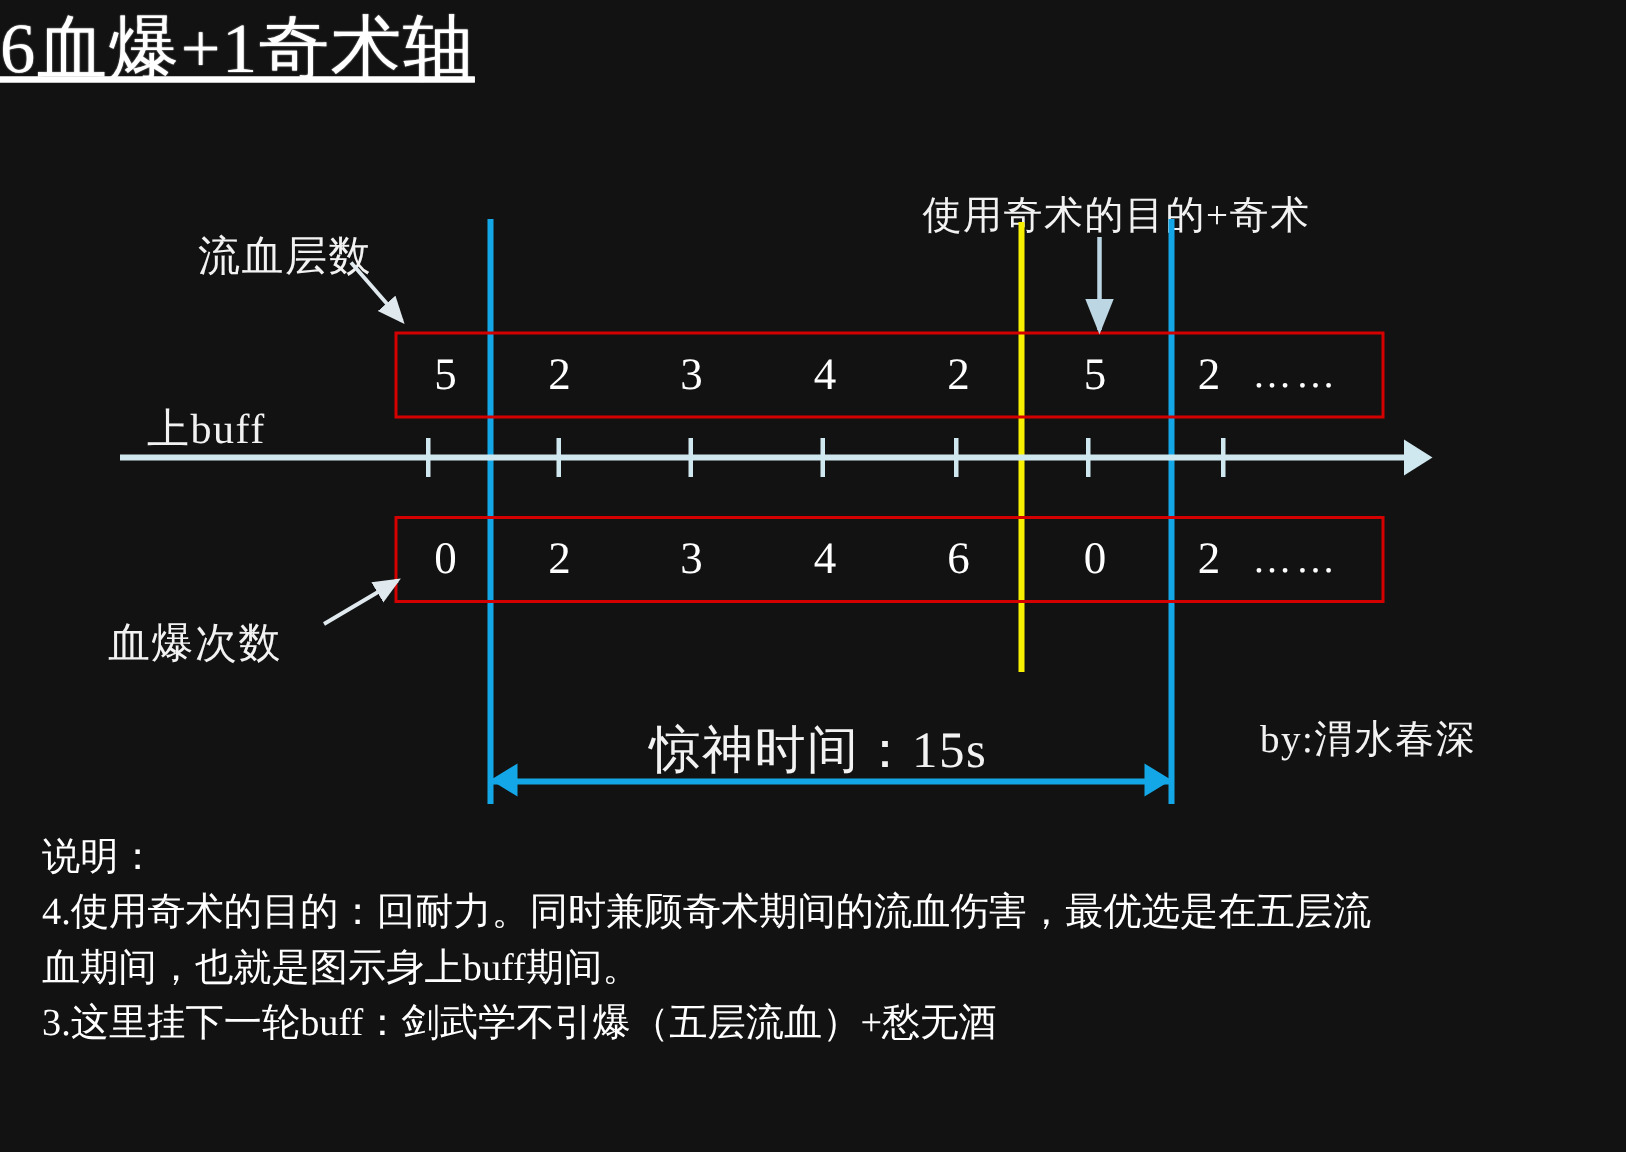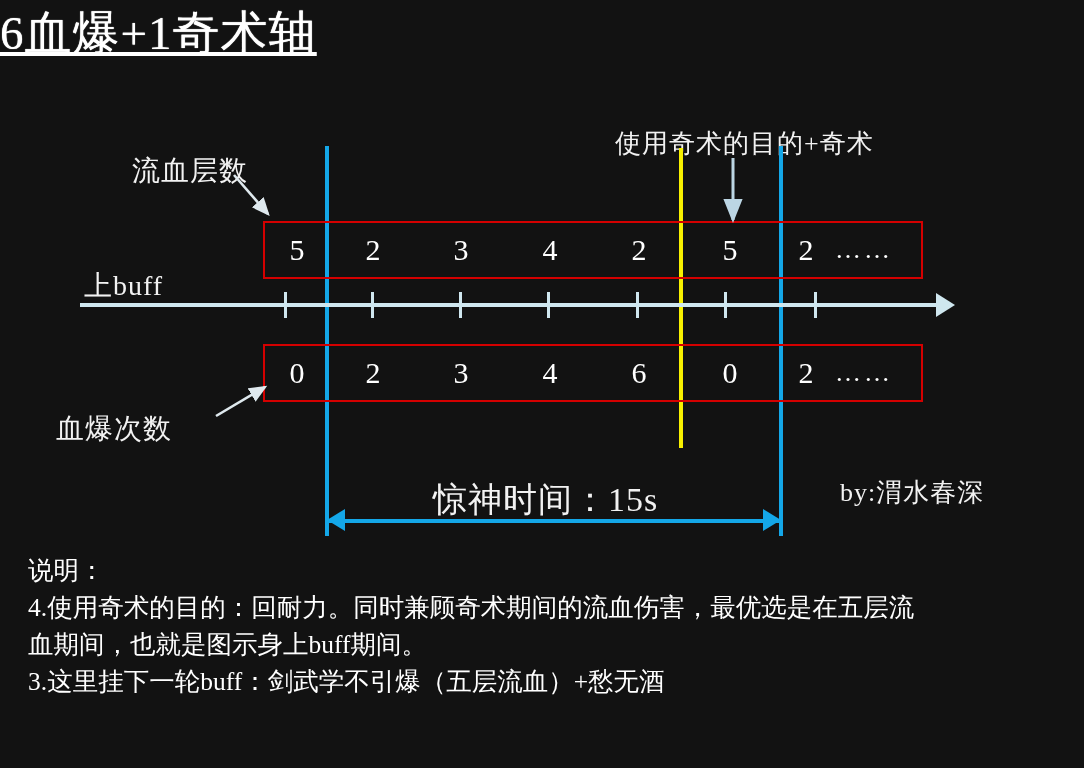--- a/index.html
+++ b/index.html
@@ -30,22 +30,22 @@
 
   
   .lbl{
     font-size:27px;
     color:#f2f2f2;
     white-space:nowrap;
     letter-spacing:1px;
   }
   #lbl-next{left:615px;top:126px;font-size:26px;}
   #lbl-bleed{left:100px;top:152px;font-size:28px;margin-left:32px;}
-  #lbl-upbuff{left:84px;top:267px;font-size:28px;}
-  #lbl-count{left:56px;top:410px;font-size:28px;}
+  #lbl-upbuff{left:98px;top:267px;font-size:28px;}
+  #lbl-count{left:72px;top:410px;font-size:28px;}
   #lbl-author{left:840px;top:475px;font-size:26px;text-align:center;}
   #lbl-duration{left:433px;top:477px;font-size:34px;white-space:nowrap;}
 
   
   .vline{width:4px;background:#14a7e8;}
   #vline-left{left:325px;top:146px;height:390px;}
   #vline-right{left:779px;top:146px;height:390px;}
   #vline-yellow{left:679px;top:148px;width:4px;height:300px;background:#f7f000;}
 
   

